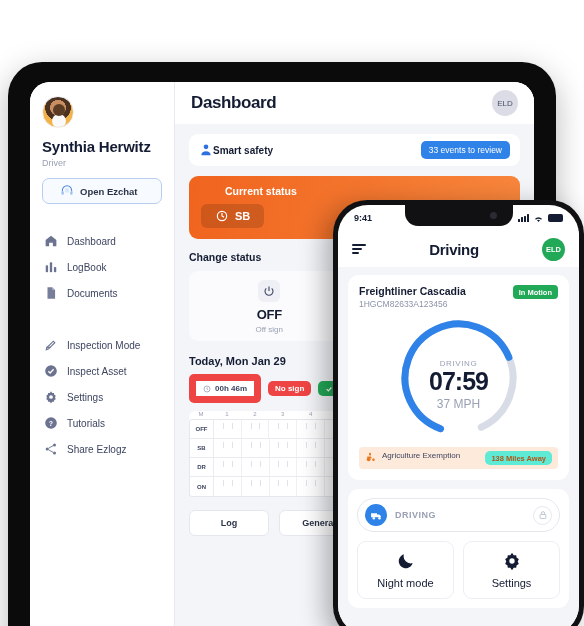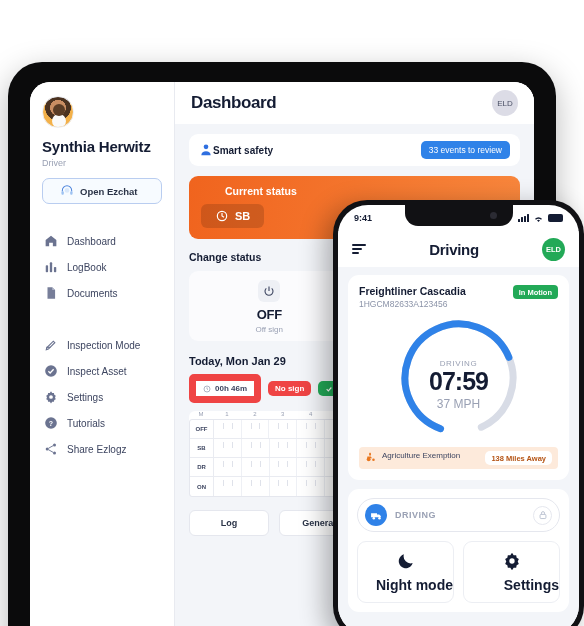--- a/index.html
+++ b/index.html
@@ -248,21 +248,21 @@
   .gauge-time { font-size:25px; font-weight:700; color:#141c33; letter-spacing:-1px; line-height:1.1; }
   .gauge-speed { font-size:12px; color:#9aa1b4; margin-top:1px; font-weight:500; }
   .exempt {
     margin-top: 6px;
     display:flex; align-items:flex-start; gap:6px;
     background:#fdeadb; border-radius:4px; padding:4px 6px;
     cursor:pointer;
   }
   .exempt-text { font-size:8px; color:#3d4560; font-weight:500; flex:1; }
   .exempt-pill {
-    background:#ffffff; color:#b55415; font-size:7.5px; font-weight:700;
+    background:#5eead4; color:#b55415; font-size:7.5px; font-weight:700;
     border-radius:5px; padding:2.5px 6px;
   }
 
   .ctrl-card { background:#fff; border-radius:11px; padding:9px; margin-top:9px; }
   .drive-pill {
     display:flex; align-items:center; gap:8px;
     border:1px solid #e5e7ee; border-radius:20px; padding:5px 7px;
     cursor:pointer;
   }
   .drive-circle {
@@ -274,21 +274,21 @@
     width:19px; height:19px; border-radius:50%; border:1px solid #e5e7ee;
     display:flex; align-items:center; justify-content:center; flex:0 0 19px;
     cursor:pointer;
   }
   .ctrl-grid { display:flex; gap:9px; margin-top:9px; }
   .ctrl-tile {
     flex:1; border:1px solid #eceef3; border-radius:9px; padding:9px 0 9px 0;
     text-align:center; cursor:pointer;
   }
   .ctrl-icon { width:20px; height:20px; margin:0 auto 6px auto; display:block; }
-  .ctrl-label { font-size:14px; font-weight:700; color:#141c33;text-align:right; }
+  .ctrl-label { font-size:11px; font-weight:400; color:#141c33; }
 </style>
 </head>
 <body>
 
 <div id="stage">
 
   <div class="tablet">
     <div class="tablet-screen">
 
       <aside class="sidebar">

